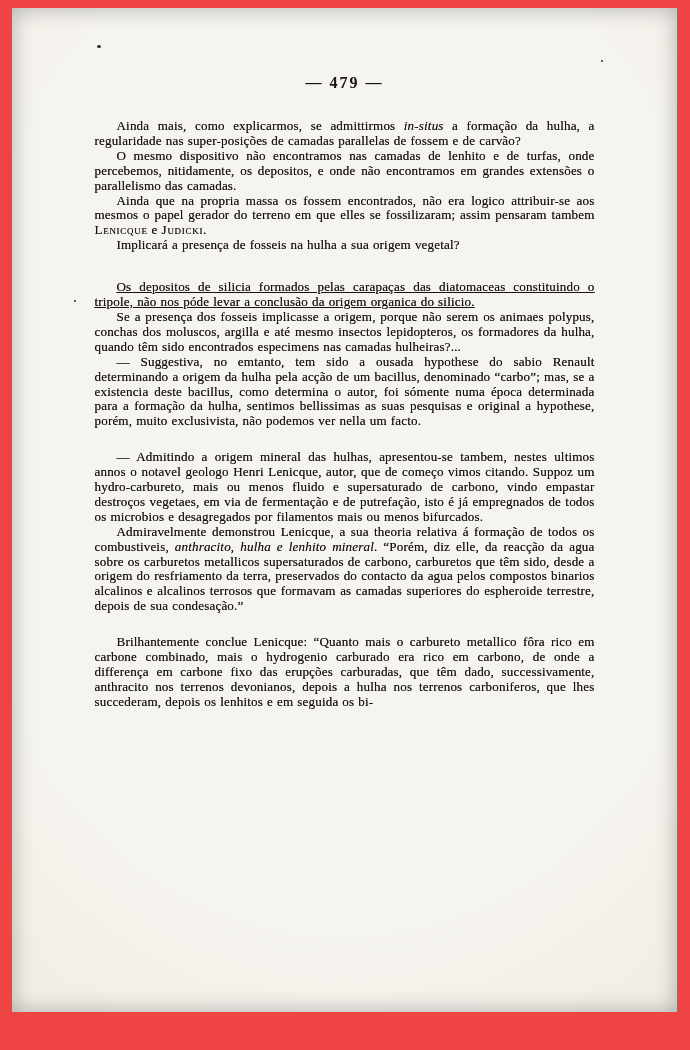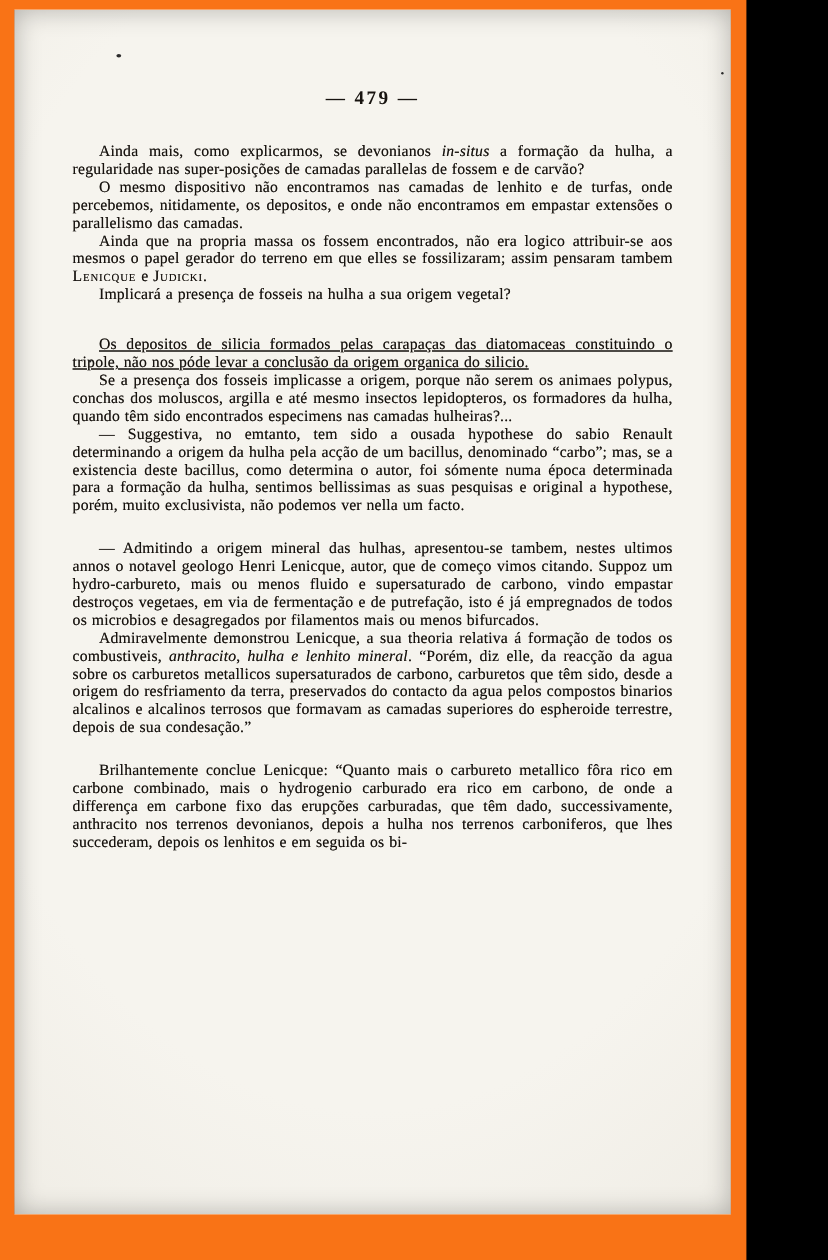--- a/index.html
+++ b/index.html
@@ -1,23 +1,23 @@
 <!DOCTYPE html>
 <html><head>
 <meta charset="utf-8">
 <style>
   * { margin: 0; padding: 0; box-sizing: border-box; }
   html, body { background: #000; }
   body { width: 690px; height: 1050px; overflow: hidden; }
 
   .viewport {
     position: relative;
-    width: 622px;
+    width: 690px;
     height: 1050px;
-    background: #f97316;
+    background: #ef4444;
     overflow: hidden;
     font-family: "Liberation Serif", "DejaVu Serif", serif;
   }
 
   .page {
     position: absolute;
     left: 12px; top: 8px; right: 13px; bottom: 38px;
     background: radial-gradient(ellipse 115% 95% at 50% 42%,
                 #f6f4ee 52%, #eeebe3 82%, #e0dcd2 100%);
     box-shadow: inset 0 0 22px rgba(0,0,0,0.28);
@@ -64,22 +64,22 @@
   .speck-2 { left: 601px; top: 60px; width: 2px; height: 2px; }
   .speck-3 { left: 74px; top: 300px; width: 2px; height: 2px; }
 </style>
 </head>
 <body>
 
 <div class="viewport">
   <div class="page">
     <div class="page-number">— 479 —</div>
     <div class="text-block" id="text-block">
-        <p><span>Ainda mais, como explicarmos, se devonianos </span><span class="italic">in-situs</span><span> a formação da hulha, a regularidade nas super-posições de camadas parallelas de fossem e de carvão?</span></p>
-        <p><span>O mesmo dispositivo não encontramos nas camadas de lenhito e de turfas, onde percebemos, nitidamente, os depositos, e onde não encontramos em empastar extensões o parallelismo das camadas.</span></p>
+        <p><span>Ainda mais, como explicarmos, se admittirmos </span><span class="italic">in-situs</span><span> a formação da hulha, a regularidade nas super-posições de camadas parallelas de fossem e de carvão?</span></p>
+        <p><span>O mesmo dispositivo não encontramos nas camadas de lenhito e de turfas, onde percebemos, nitidamente, os depositos, e onde não encontramos em grandes extensões o parallelismo das camadas.</span></p>
         <p><span>Ainda que na propria massa os fossem encontrados, não era logico attribuir-se aos mesmos o papel gerador do terreno em que elles se fossilizaram; assim pensaram tambem </span><span class="smallcaps">Lenicque</span><span> e </span><span class="smallcaps">Judicki</span><span>.</span></p>
         <p><span>Implicará a presença de fosseis na hulha a sua origem vegetal?</span></p>
         <p class="gap-large"><span>Os depositos de silicia formados pelas carapaças das diatomaceas constituindo o tripole, não nos póde levar a conclusão da origem organica do silicio.</span></p>
         <p><span>Se a presença dos fosseis implicasse a origem, porque não serem os animaes polypus, conchas dos moluscos, argilla e até mesmo insectos lepidopteros, os formadores da hulha, quando têm sido encontrados especimens nas camadas hulheiras?...</span></p>
         <p><span>— Suggestiva, no emtanto, tem sido a ousada hypothese do sabio Renault determinando a origem da hulha pela acção de um bacillus, denominado “carbo”; mas, se a existencia deste bacillus, como determina o autor, foi sómente numa época determinada para a formação da hulha, sentimos bellissimas as suas pesquisas e original a hypothese, porém, muito exclusivista, não podemos ver nella um facto.</span></p>
         <p class="gap-small"><span>— Admitindo a origem mineral das hulhas, apresentou-se tambem, nestes ultimos annos o notavel geologo Henri Lenicque, autor, que de começo vimos citando. Suppoz um hydro-carbureto, mais ou menos fluido e supersaturado de carbono, vindo empastar destroços vegetaes, em via de fermentação e de putrefação, isto é já empregnados de todos os microbios e desagregados por filamentos mais ou menos bifurcados.</span></p>
         <p><span>Admiravelmente demonstrou Lenicque, a sua theoria relativa á formação de todos os combustiveis, </span><span class="italic">anthracito</span><span>, </span><span class="italic">hulha e lenhito mineral</span><span>. “Porém, diz elle, da reacção da agua sobre os carburetos metallicos supersaturados de carbono, carburetos que têm sido, desde a origem do resfriamento da terra, preservados do contacto da agua pelos compostos binarios alcalinos e alcalinos terrosos que formavam as camadas superiores do espheroide terrestre, depois de sua condesação.”</span></p>
         <p class="gap-small"><span>Brilhantemente conclue Lenicque: “Quanto mais o carbureto metallico fôra rico em carbone combinado, mais o hydrogenio carburado era rico em carbono, de onde a differença em carbone fixo das erupções carburadas, que têm dado, successivamente, anthracito nos terrenos devonianos, depois a hulha nos terrenos carboniferos, que lhes succederam, depois os lenhitos e em seguida os bi-</span></p>
       </div>
   </div>

